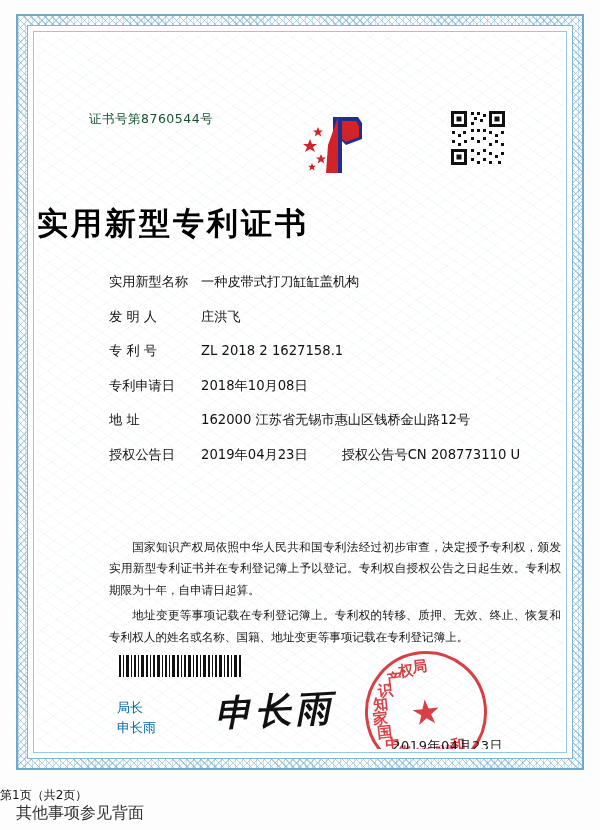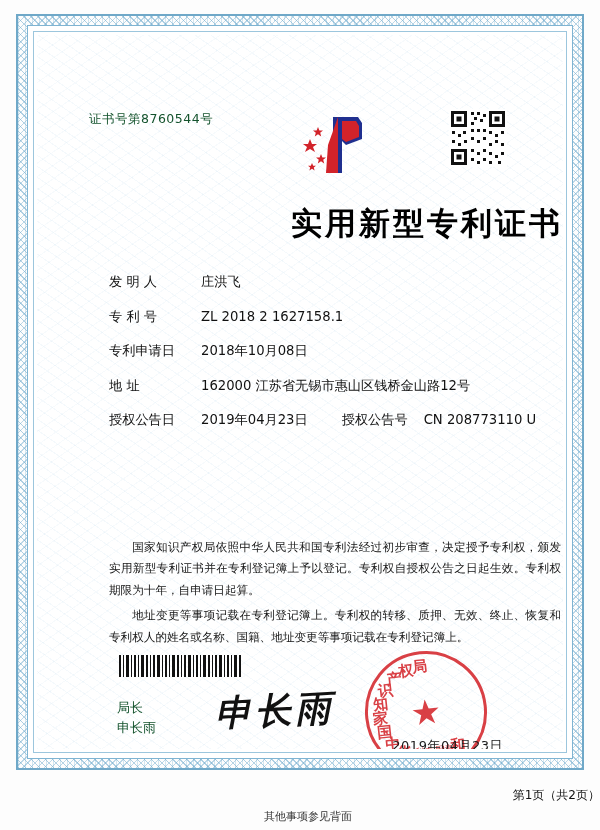--- a/index.html
+++ b/index.html
@@ -77,21 +77,21 @@
   .qr {
     position: absolute;
     right: 56px; top: 74px;
     width: 58px; height: 58px;
   }
 
   
   .title {
     position: absolute;
     left: 0; right: 0; top: 168px;
-    text-align: right;
+    text-align: left;
     font-size: 31px;
     font-weight: bold;
     letter-spacing: 3px;
     color: #000;
     font-family: "DejaVu Sans", "Liberation Sans", sans-serif;
   }
 
   
   .fields {
     position: absolute;
@@ -115,21 +115,21 @@
     flex: 1;
     white-space: nowrap;
   }
   .field-row.dual .field-value { flex: 0 0 auto; }
   .field-row.dual .field-label2 {
     margin-left: 34px;
     flex: 0 0 auto;
     white-space: nowrap;
   }
   .field-row.dual .field-value2 {
-    margin-left: 16px;
+    margin-left: 0;
     white-space: nowrap;
   }
 
   
   .paragraphs {
     position: absolute;
     left: 72px; top: 478px;
     width: 452px;
     font-size: 11.6px;
     line-height: 1.85;
@@ -145,21 +145,21 @@
     left: 82px; top: 620px;
     width: 124px; height: 22px;
   }
 
   
   .sig-block {
     position: absolute;
     left: 80px; top: 663px;
     font-size: 13px;
     line-height: 1.55;
-    color: #14532d;
+    color: #0369a1;
   }
   .handwriting {
     position: absolute;
     left: 178px; top: 652px;
     font-size: 36px;
     font-family: "DejaVu Serif", "Liberation Serif", serif;
     font-style: italic;
     font-weight: bold;
     color: #111;
     letter-spacing: 4px;
@@ -214,29 +214,29 @@
     right: 60px; top: 702px;
     font-size: 13px;
     color: #1b1b1b;
     letter-spacing: 0.5px;
   }
 
   
   .page-no {
     position: absolute;
     left: 0; right: 0; bottom: 26px;
-    text-align: right;
+    text-align: left;
     font-size: 12px;
     color: #111;
   }
   .outside-note {
     position: absolute;
     left: 16px; right: 0; bottom: 22px;
-    text-align: center;
-    font-size: 11px;
+    text-align: left;
+    font-size: 16px;
     color: #333;
   }
 </style>
 </head>
 <body>
 
 <div class="page">
   <div class="border-outer">
     <div class="border-mid">
       <div class="border-inner">
@@ -308,20 +308,24 @@
                 <rect x="40" y="52" width="3" height="3"></rect>
                   <rect x="49" y="52" width="3" height="3"></rect>
               </g>
             </svg>
           </div>
 
           <div class="title">实用新型专利证书</div>
 
           <div class="fields">
             <div class="field-row">
+              <div class="field-label">实用新型名称</div>
+              <div class="field-value">一种皮带式打刀缸缸盖机构</div>
+            </div>
+            <div class="field-row">
               <div class="field-label">发 明 人</div>
               <div class="field-value">庄洪飞</div>
             </div>
             <div class="field-row">
               <div class="field-label">专 利 号</div>
               <div class="field-value">ZL 2018 2 1627158.1</div>
             </div>
             <div class="field-row">
               <div class="field-label">专利申请日</div>
               <div class="field-value">2018年10月08日</div>

